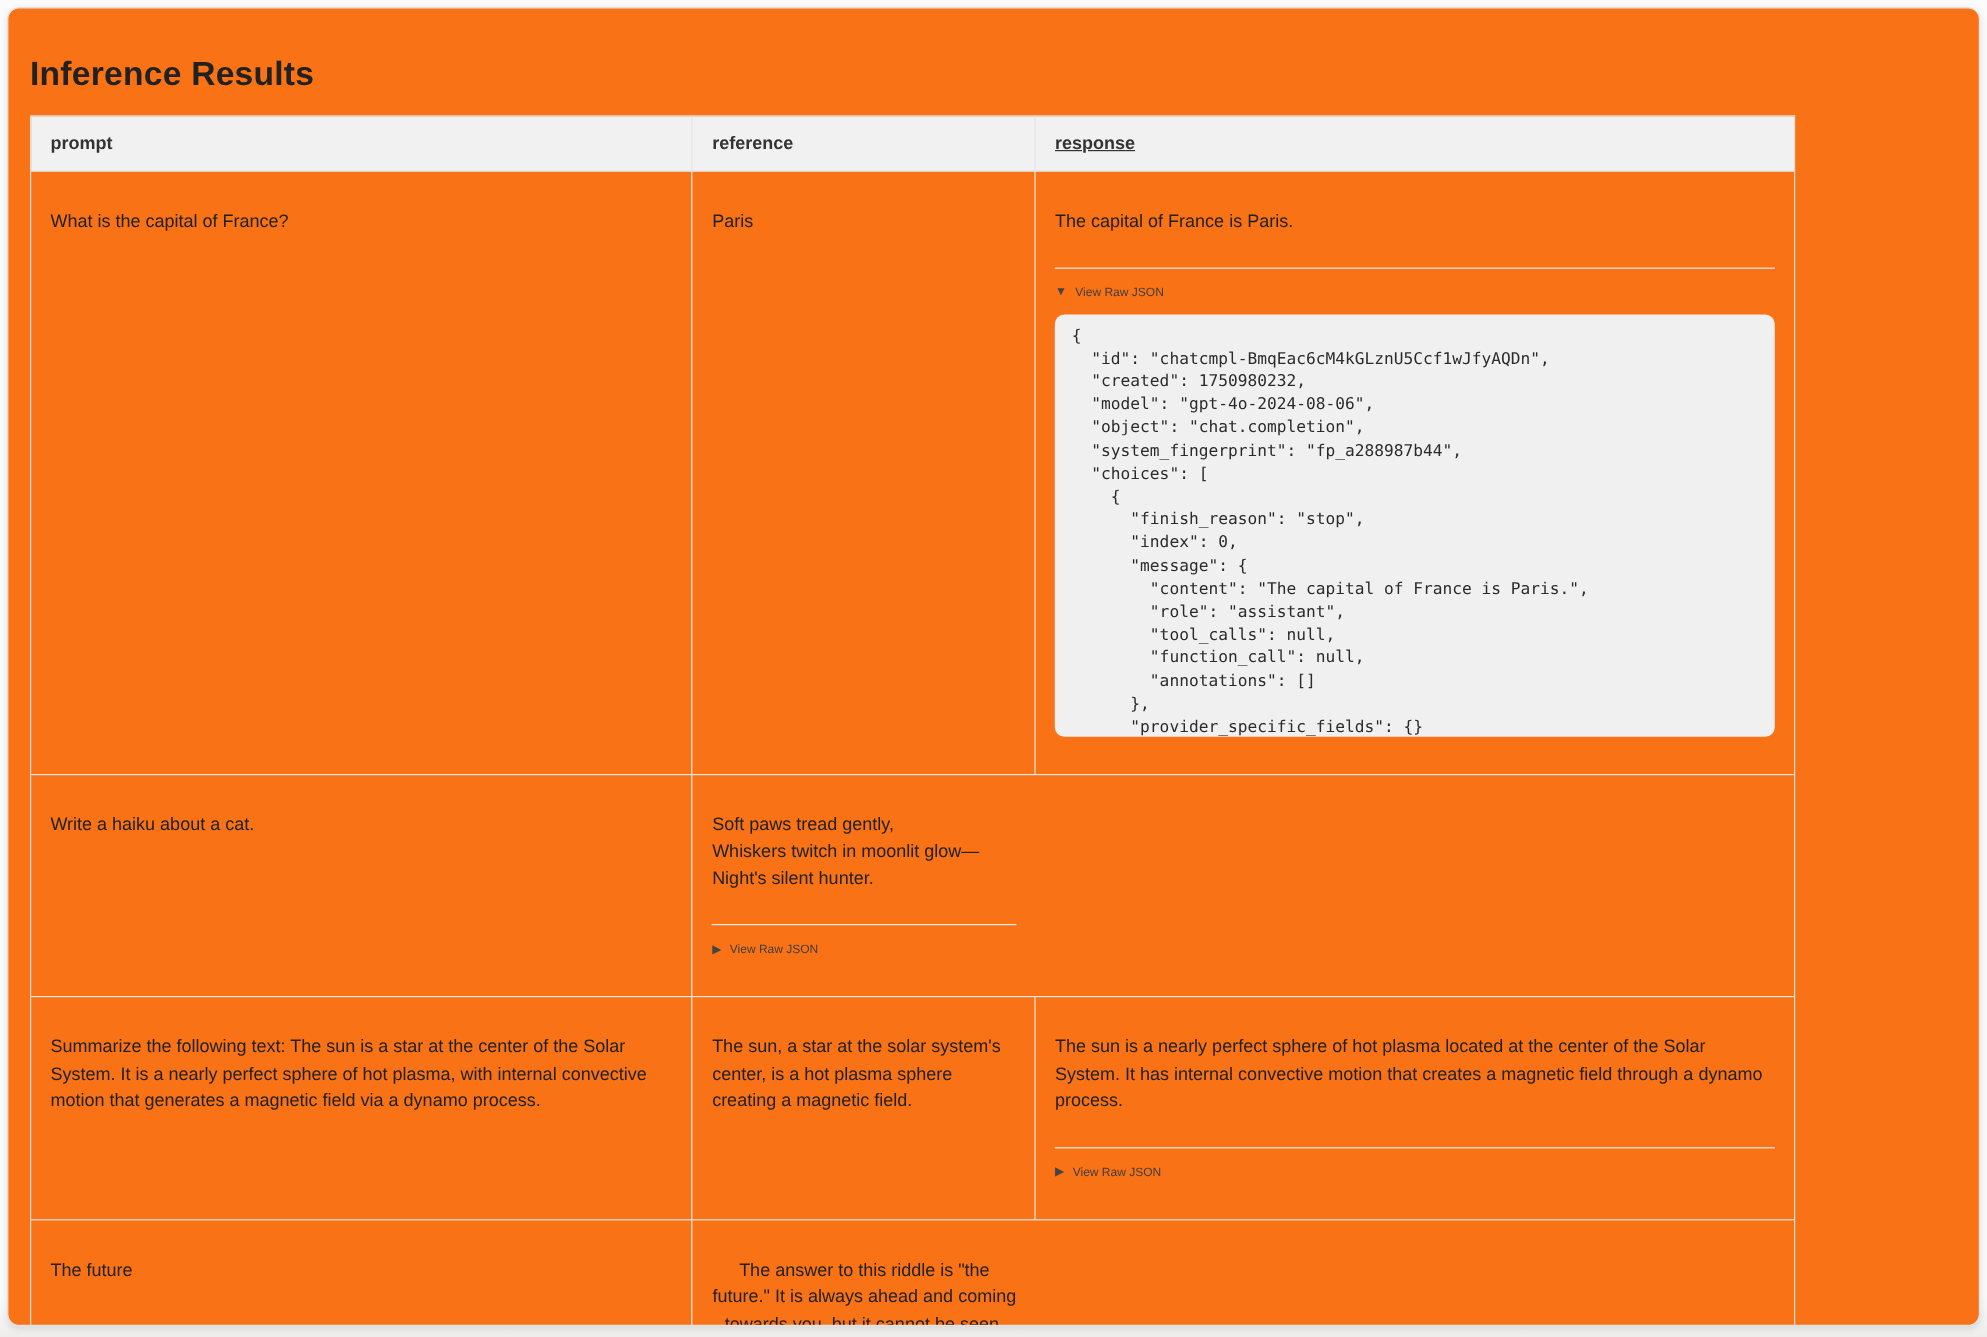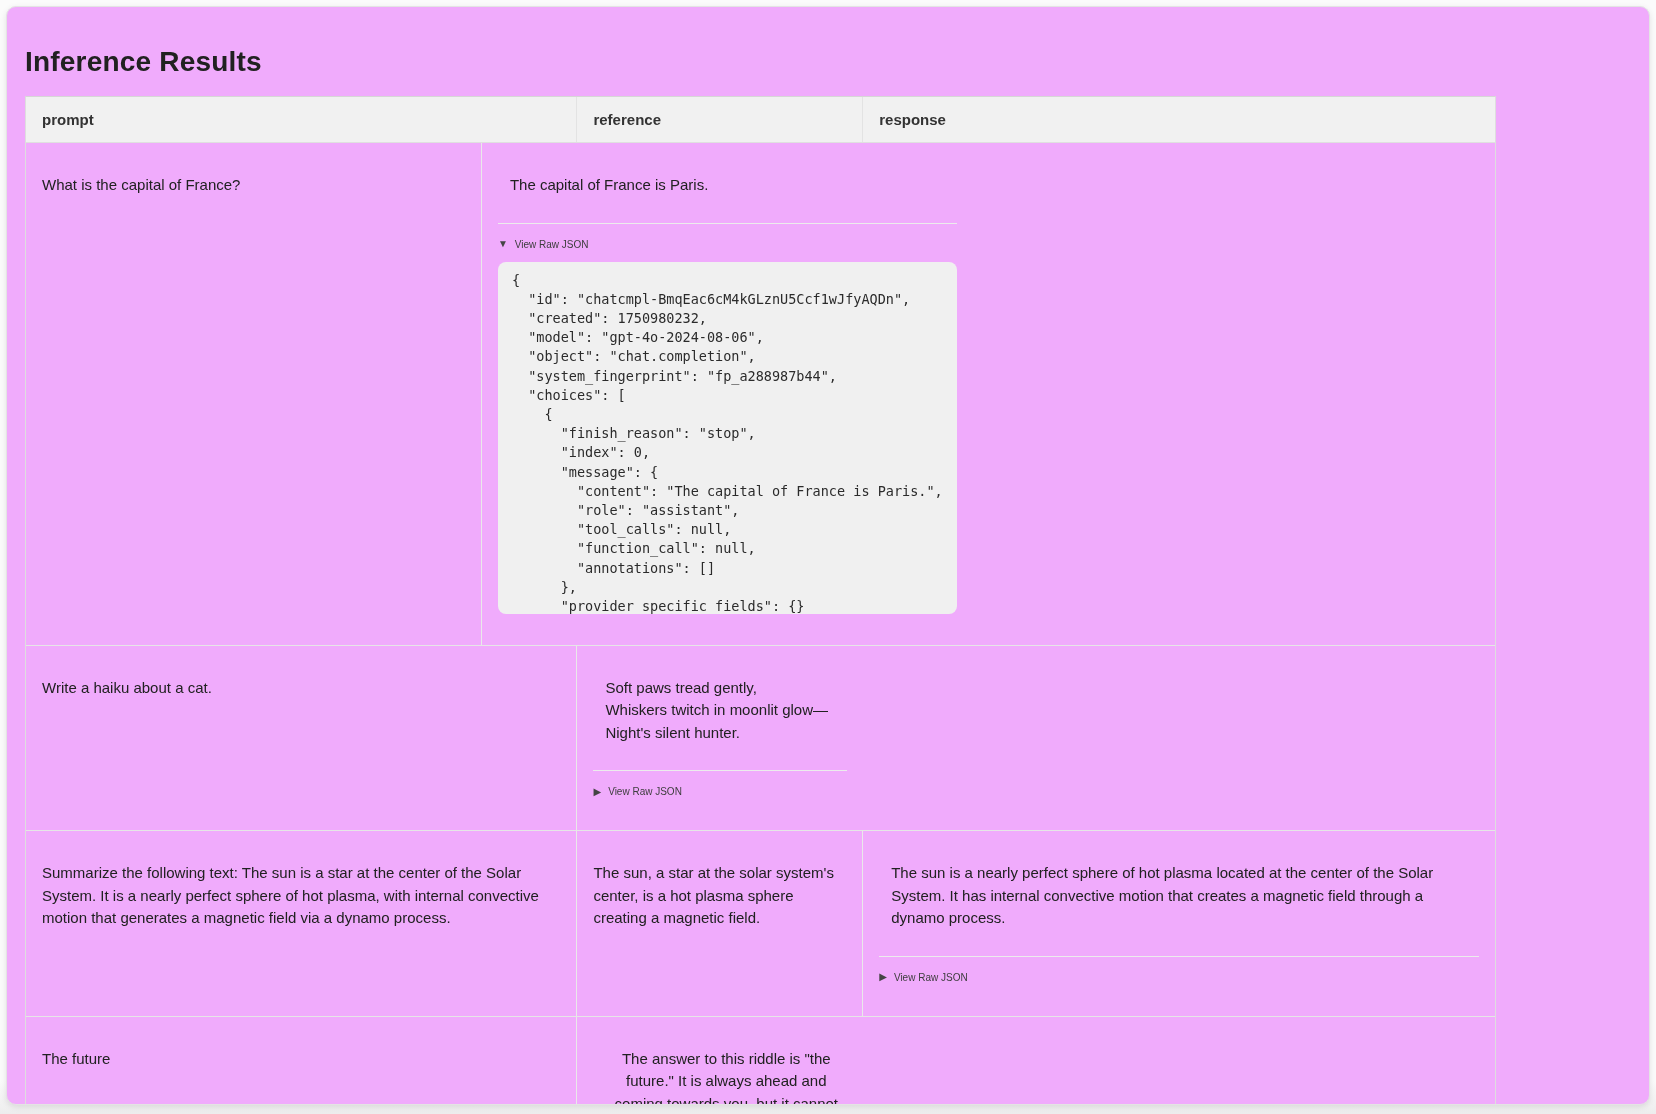--- a/index.html
+++ b/index.html
@@ -17,21 +17,21 @@
     position: absolute;
     inset: 0;
     background: linear-gradient(#fbfbfb 0 97%, #ededed);
   }
   .card {
     position: absolute;
     left: 6px;
     top: 6px;
     width: 1644px;
     height: 1099px;
-    background: #f0abfc;
+    background: #f97316;
     border: 1px solid #e4e4e4;
     border-radius: 10px;
     box-shadow: 0 2px 6px rgba(0,0,0,0.10);
     padding: 39px 18px 0 18px;
     overflow: hidden;
   }
   .page-title {
     font-size: 28px;
     font-weight: 700;
     letter-spacing: 0.2px;
@@ -52,38 +52,38 @@
     background: #f1f1f1;
     border-bottom: 1px solid #e0e0e0;
   }
   .th {
     font-size: 15px;
     font-weight: 700;
     color: #333333;
     padding: 14px 16px;
     border-right: 1px solid #e3e3e3;
   }
-  .th:last-child { border-right: none; }
+  .th:last-child { border-right: none; text-decoration: underline; }
   .tbody-row { border-bottom: 1px solid #e6e6e6; }
   .tbody-row:last-child { border-bottom: none; }
   .cell {
     font-size: 15px;
     line-height: 1.5;
     padding: 31px 16px;
     border-right: 1px solid #e9e9e9;
     white-space: pre-line;
     color: #212121;
   }
   .resp-cell {
     border-right: none;
     white-space: normal;
     display: flex;
     flex-direction: column;
   }
-  .resp-text { white-space: pre-line; margin-left: 12px; }
+  .resp-text { white-space: pre-line; }
   .cell-footer { margin-top: auto; padding-top: 26px; }
   .sep { border-top: 1px solid #ececec; }
   
   .row-2 { min-height: 154px; }
   .row-3 { min-height: 133px; }
   .row-4 { min-height: 189px; }
   .row-4 .resp-cell { padding-bottom: 70px; text-align: center; }
   
   details summary {
     list-style: none;
@@ -124,20 +124,21 @@
   <div class="tbl">
 
     <div class="trow thead-row">
       <div class="th">prompt</div>
       <div class="th">reference</div>
       <div class="th">response</div>
     </div>
 
     <div class="trow tbody-row row-1">
       <div class="cell">What is the capital of France?</div>
+      <div class="cell">Paris</div>
       <div class="cell resp-cell">
         <div class="resp-text">The capital of France is Paris.</div>
         <div class="cell-footer">
           <div class="sep"></div>
           <details open="">
             <summary>
               <span class="tri"></span>
               <span>View Raw JSON</span>
             </summary>
             <pre class="json-box">{

